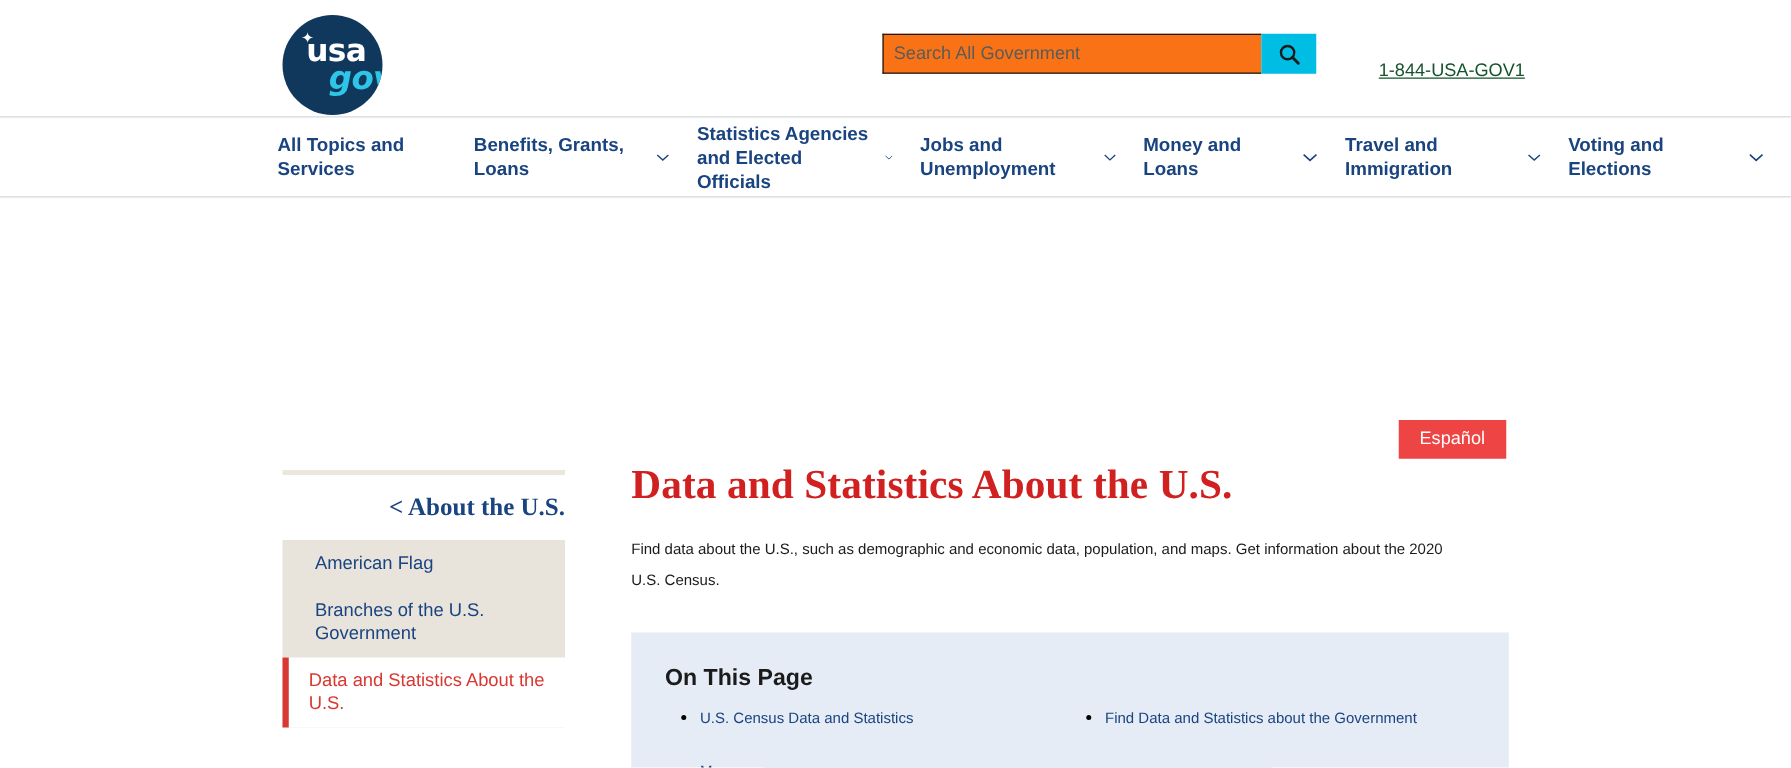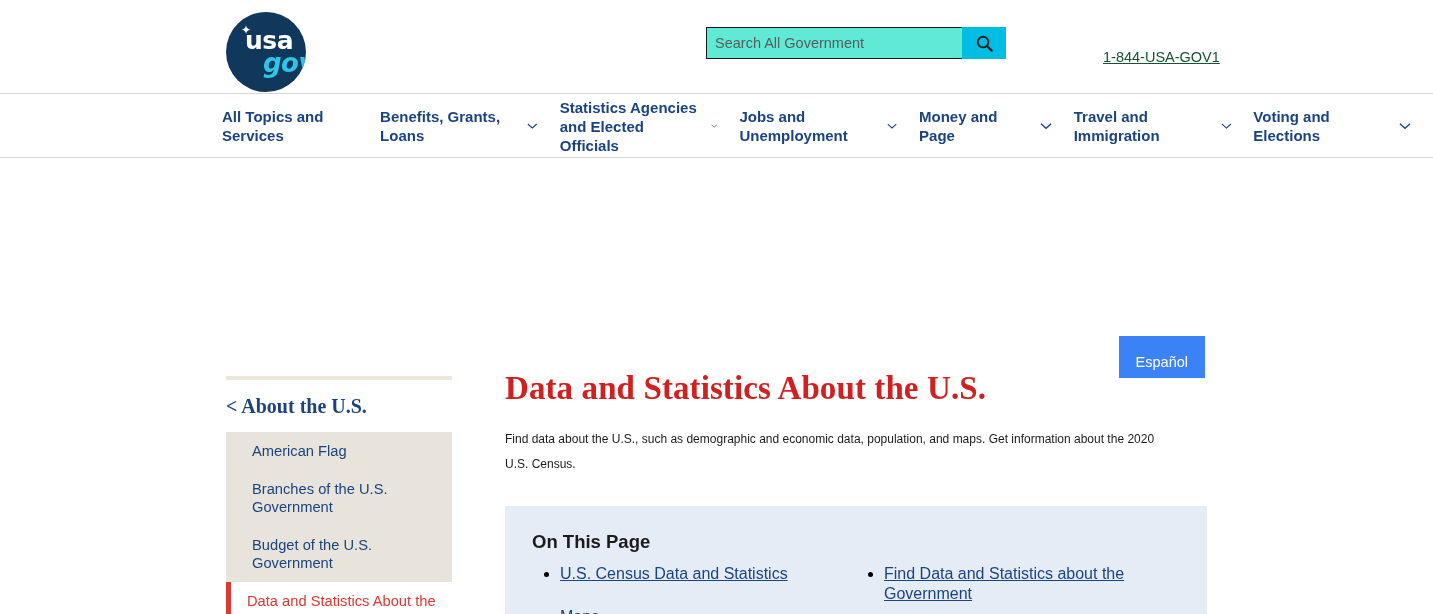--- a/index.html
+++ b/index.html
@@ -59,29 +59,29 @@
     line-height: 1;
   }
 
   .search-form {
     position: absolute;
     left: 706px; top: 27px;
     display: flex;
     height: 32px;
   }
   .search-input {
-    width: 256px;
+    width: 303px;
     height: 32px;
     border: 1px solid #1b1b1b;
     border-right: none;
     padding: 0 8px;
     font-size: 14.5px;
     color: #454545;
     font-family: "Liberation Sans", sans-serif;
-    background: #5eead4;
+    background: #f97316;
     outline: none;
   }
   .search-input::placeholder { color: #5b5b5b; opacity: 1; }
   .search-btn {
     width: 44px; height: 32px;
     background: #00bde3;
     border: none;
     cursor: pointer;
     display: flex;
     align-items: center;
@@ -129,24 +129,24 @@
   }
 
   
   .content {
     position: relative;
     height: 455px;
   }
   .espanol-btn {
     position: absolute;
     right: 228px; top: 178px;
-    background: #3b82f6;
+    background: #ef4444;
     color: #ffffff;
     border: none;
-    padding: 18px 17px 8px 17px;
+    padding: 7px 17px 8px 17px;
     font-size: 14.5px;
     cursor: pointer;
     font-family: "Liberation Sans", sans-serif;
   }
 
   
   .sidebar {
     position: absolute;
     left: 226px; top: 218px;
     width: 226px;
@@ -155,20 +155,21 @@
     height: 4px;
     background: #ebe7dd;
     width: 226px;
   }
   .sidebar-heading {
     font-family: "Liberation Serif", serif;
     font-size: 20px;
     font-weight: bold;
     color: #1a4480;
     padding: 15px 0 14px 0;
+    text-align: right;
   }
   .sidebar-list {
     background: #e8e4dc;
     padding: 0;
     margin: 0;
     list-style: none;
     width: 226px;
   }
   .sidebar-item {
     padding: 10px 0 10px 21px;
@@ -228,23 +229,22 @@
   .otp-list {
     margin: 0;
     padding-left: 28px;
     list-style: disc;
   }
   .otp-list li {
     margin-bottom: 23px;
     line-height: 20px;
   }
   .otp-link {
-    font-size: 16px;
+    font-size: 12px;
     color: #1a4480;
-    text-decoration: underline;
     cursor: pointer;
   }
 </style>
 </head>
 <body>
 
 <div class="header">
 
   <div class="logo-wrap">
     <div class="logo-circle">
@@ -284,21 +284,21 @@
           <polyline points="1,1.5 6.5,6.5 12,1.5" fill="none" stroke="#1a4480" stroke-width="1.4"></polyline>
         </svg>
       </div>
       <div class="nav-item">
         <span class="nav-label">Jobs and Unemployment</span>
         <svg class="nav-chevron" width="13" height="8" viewBox="0 0 13 8">
           <polyline points="1,1.5 6.5,6.5 12,1.5" fill="none" stroke="#1a4480" stroke-width="1.4"></polyline>
         </svg>
       </div>
       <div class="nav-item">
-        <span class="nav-label">Money and Page</span>
+        <span class="nav-label">Money and Loans</span>
         <svg class="nav-chevron" width="13" height="8" viewBox="0 0 13 8">
           <polyline points="1,1.5 6.5,6.5 12,1.5" fill="none" stroke="#1a4480" stroke-width="1.4"></polyline>
         </svg>
       </div>
       <div class="nav-item">
         <span class="nav-label">Travel and Immigration</span>
         <svg class="nav-chevron" width="13" height="8" viewBox="0 0 13 8">
           <polyline points="1,1.5 6.5,6.5 12,1.5" fill="none" stroke="#1a4480" stroke-width="1.4"></polyline>
         </svg>
       </div>
@@ -314,21 +314,20 @@
 <div class="content">
 
   <button class="espanol-btn">Español</button>
 
   <div class="sidebar">
     <div class="sidebar-rule"></div>
     <div class="sidebar-heading">&lt; About the U.S.</div>
     <ul class="sidebar-list" id="sidebar-list">
         <li class="sidebar-item"><span>American Flag</span></li>
         <li class="sidebar-item"><span>Branches of the U.S. Government</span></li>
-        <li class="sidebar-item"><span>Budget of the U.S. Government</span></li>
         <li class="sidebar-item active"><span>Data and Statistics About the U.S.</span></li>
       </ul>
   </div>
 
   <div class="main">
     <h1 class="page-title">Data and Statistics About the U.S.</h1>
     <p class="intro">Find data about the U.S., such as demographic and economic data, population, and maps. Get information about the 2020 U.S. Census.</p>
 
     <div class="on-this-page">
       <div class="otp-title">On This Page</div>

